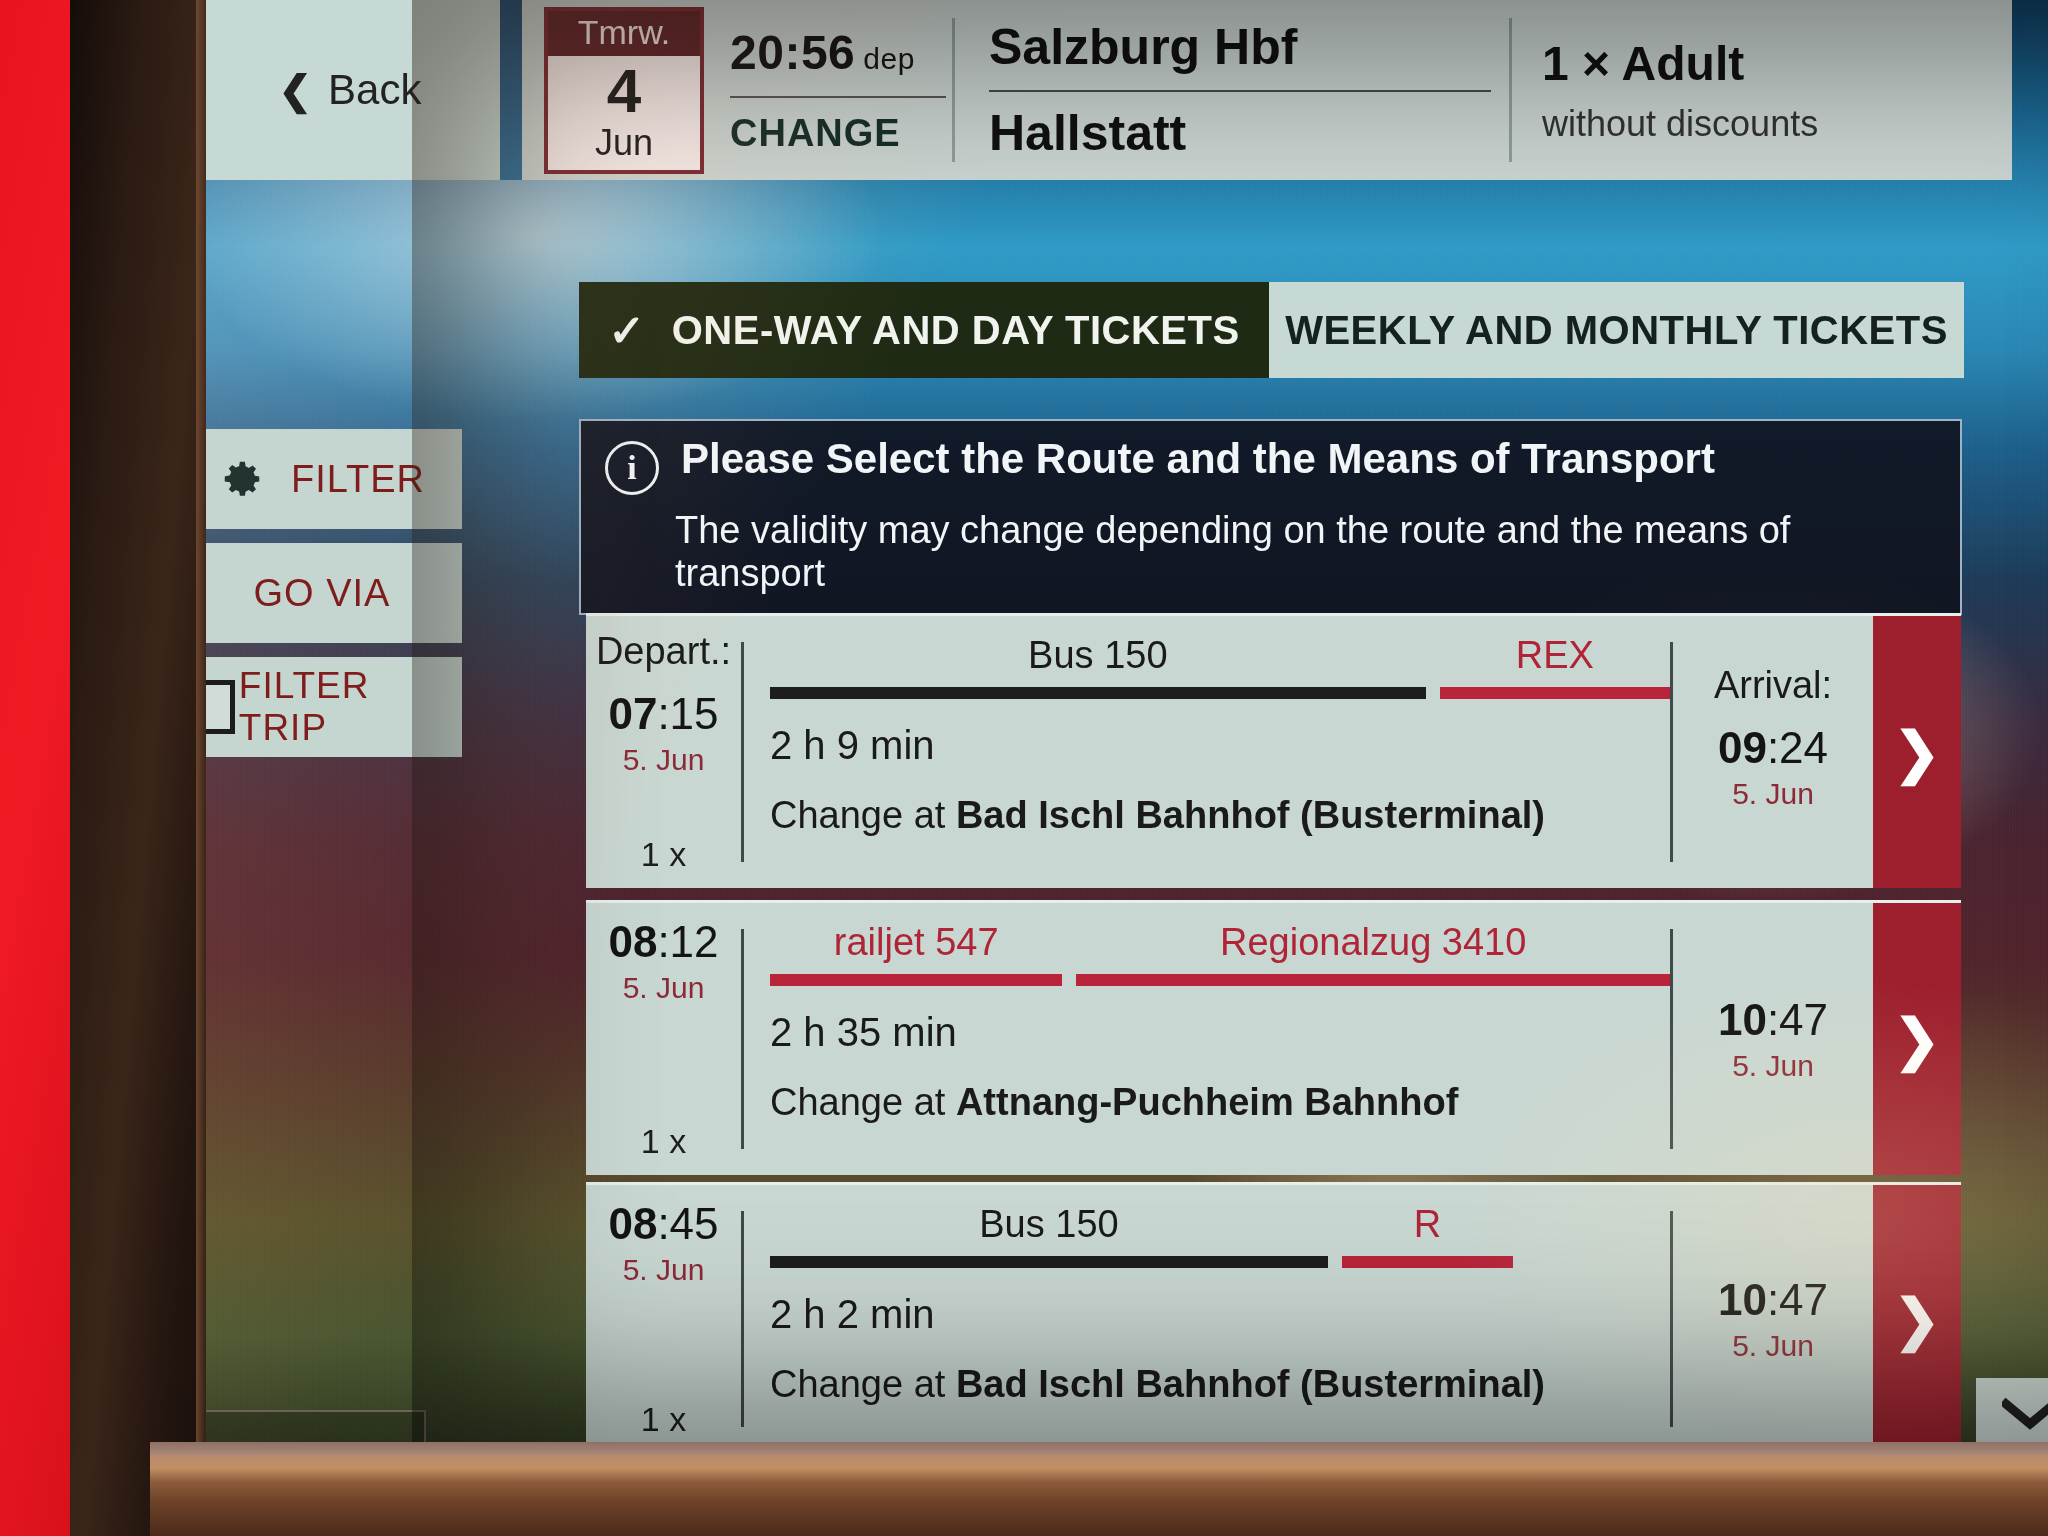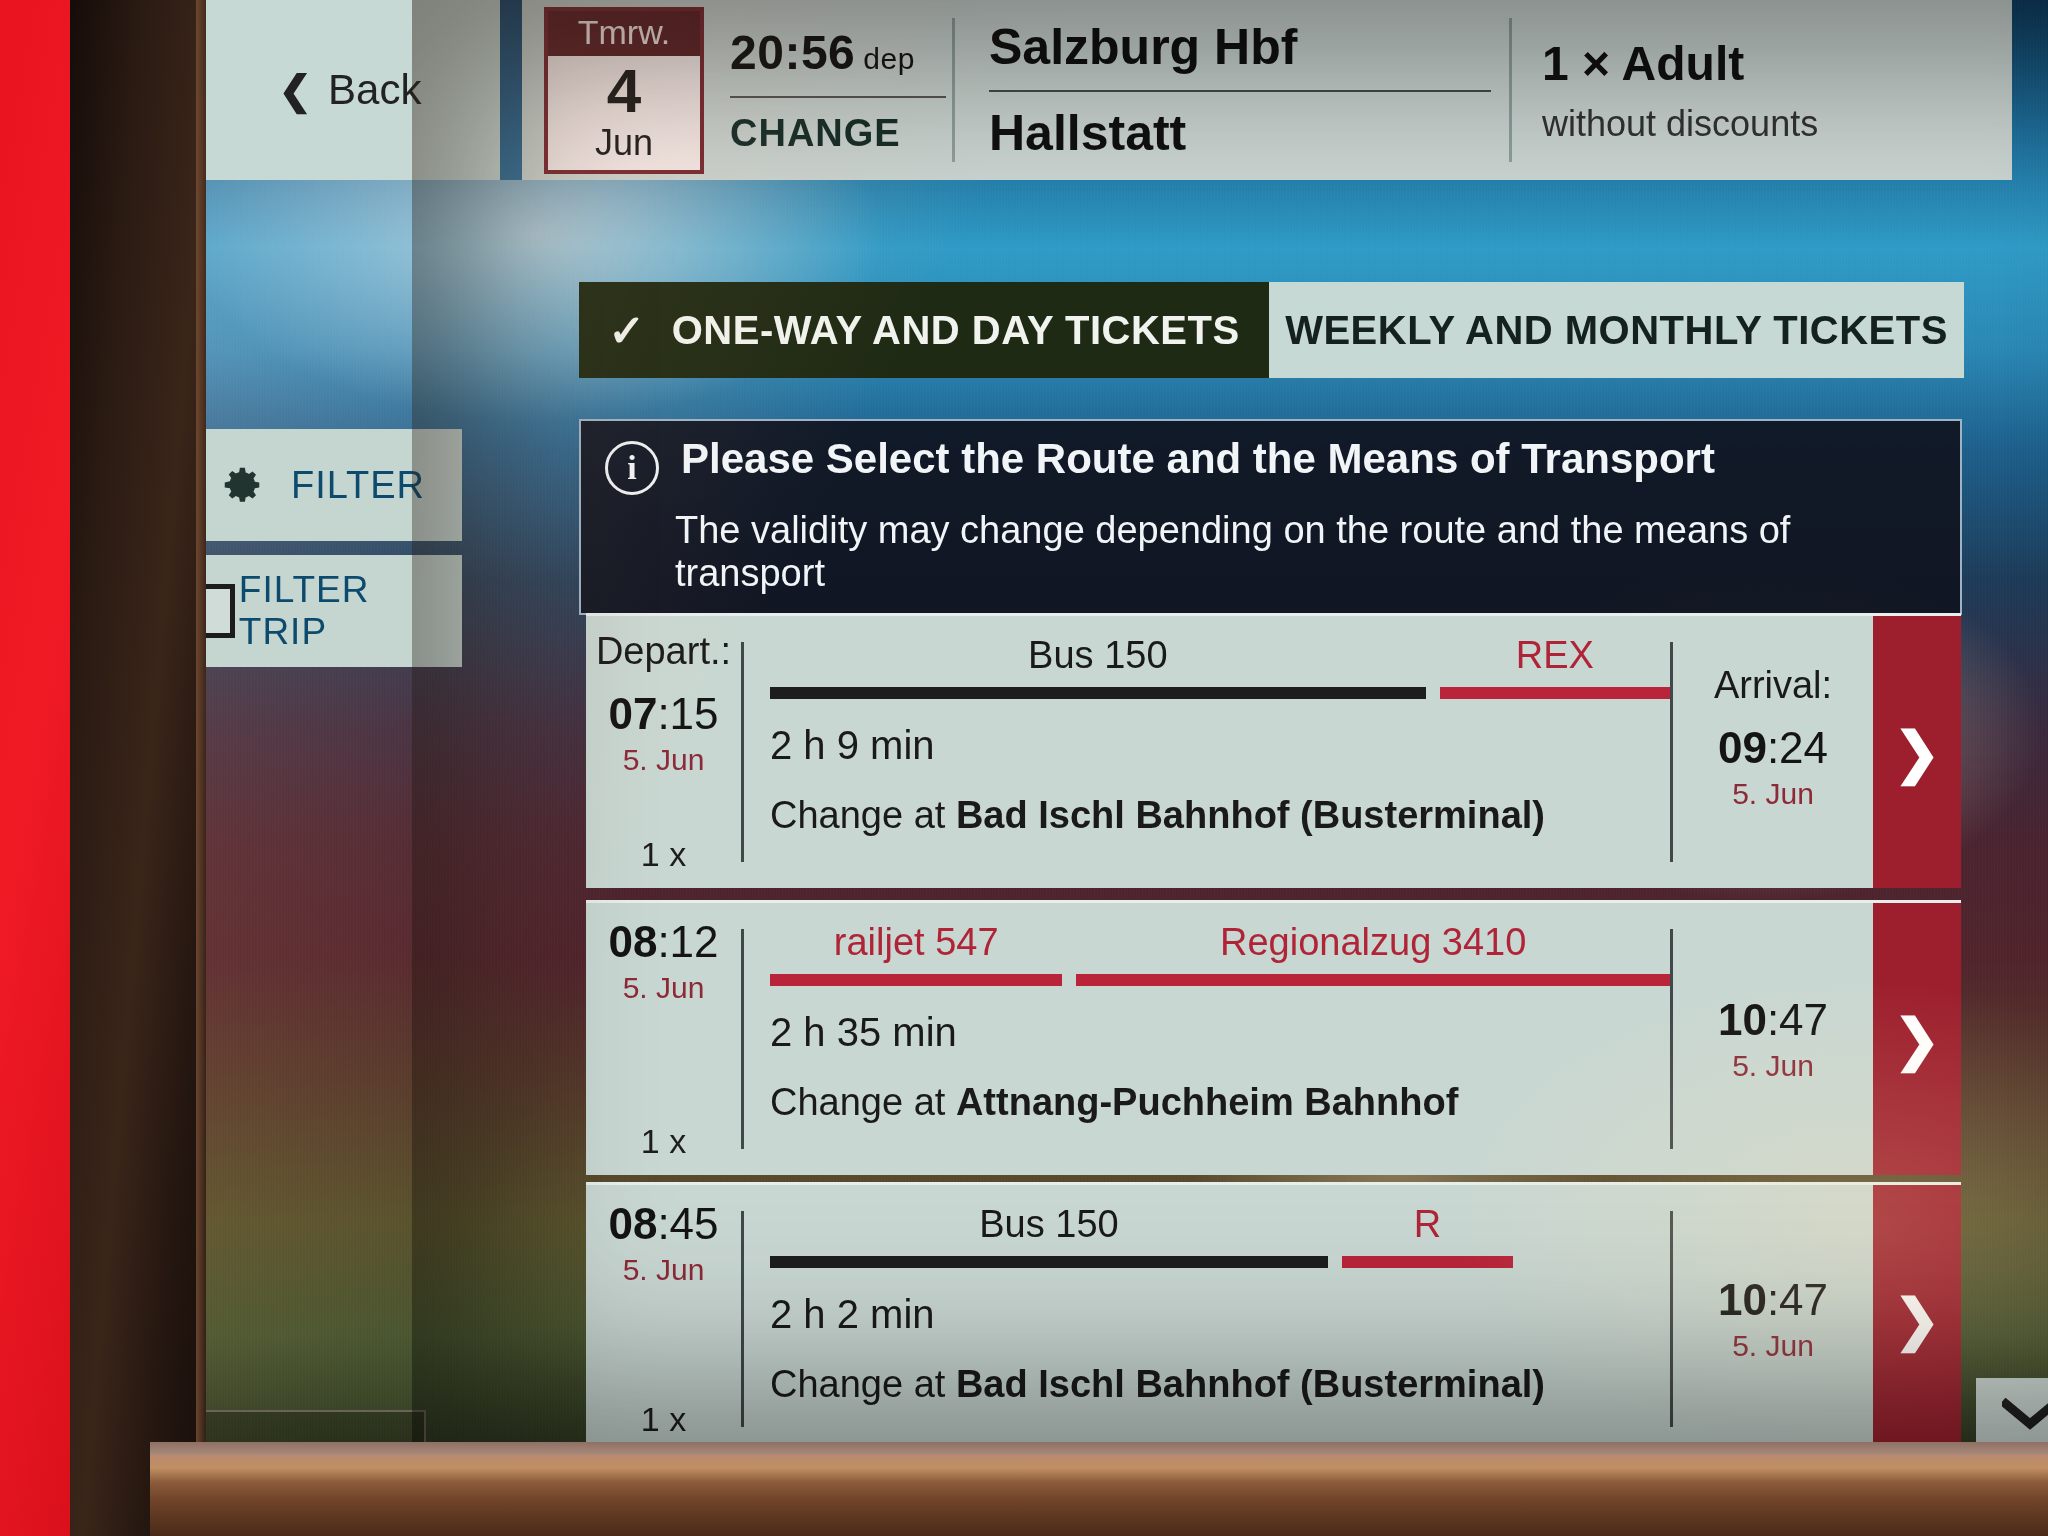--- a/index.html
+++ b/index.html
@@ -65,22 +65,22 @@
   .routecol{flex:1;display:flex;flex-direction:column;justify-content:center;padding-left:34px;}
   .stn{font-size:50px;font-weight:700;color:#111;}
   .stnrule{height:2px;background:#4a4a4a;margin:14px 18px 12px 0;}
 
   .paxcol{width:470px;display:flex;flex-direction:column;justify-content:center;padding-left:30px;}
   .pax1{font-size:48px;font-weight:700;color:#111;}
   .pax2{font-size:36px;color:#333;margin-top:12px;}
 
   
   .side{position:absolute;left:-24px;top:180px;width:280px;}
-  .side-btn{background:#c5d5d0;color:#0c4a6e;font-size:38px;letter-spacing:1px;
-    height:112px;display:flex;align-items:center;justify-content:center;gap:26px;margin-bottom:14px;}
+  .side-btn{background:#c5d5d0;color:#7f1d1d;font-size:38px;letter-spacing:1px;
+    height:100px;display:flex;align-items:center;justify-content:center;gap:26px;margin-bottom:14px;}
   .side-btn.filter{margin-top:249px;}
   .gear{width:46px;height:46px;flex:0 0 46px;}
   .cbox{width:44px;height:44px;border:5px solid #1c1c1c;background:#cfdcd7;}
   .side-btn.ret{gap:4px;font-size:37px;justify-content:center;}
 
   .restart{position:absolute;left:-6px;top:1230px;width:246px;height:170px;
     border:2px solid #6d6158;color:#e9eef0;display:flex;flex-direction:column;
     align-items:center;justify-content:center;gap:18px;background:rgba(10,7,6,.22);}
   .restart .x{font-size:62px;line-height:.7;font-weight:300;}
 
@@ -205,20 +205,23 @@
     <div class="side">
 
       <div class="side-btn filter lcd">
         <svg class="gear" viewBox="0 0 24 24">
           <path fill="#22342f" d="M12 8.5a3.5 3.5 0 100 7 3.5 3.5 0 000-7zm0 5.2a1.7 1.7 0 110-3.4 1.7 1.7 0 010 3.4z"></path>
           <path fill="#22342f" d="M21 13.3v-2.6l-2.3-.4a6.9 6.9 0 00-.7-1.7l1.3-1.9-1.8-1.8-1.9 1.3a6.9 6.9 0 00-1.7-.7L13.5 3h-2.6l-.4 2.3c-.6.16-1.16.4-1.7.7L6.9 4.7 5.1 6.5l1.3 1.9c-.3.54-.54 1.1-.7 1.7L3 10.7v2.6l2.7.4c.16.6.4 1.16.7 1.7l-1.3 1.9 1.8 1.8 1.9-1.3c.54.3 1.1.54 1.7.7l.4 2.3h2.6l.4-2.3c.6-.16 1.16-.4 1.7-.7l1.9 1.3 1.8-1.8-1.3-1.9c.3-.54.54-1.1.7-1.7l2.3-.4z"></path>
         </svg>
         <span>FILTER</span>
       </div>
 
+      <div class="side-btn lcd">
+        <span>GO VIA</span>
+      </div>
 
       <div class="side-btn ret lcd">
         <span class="cbox"></span>
         <span>FILTER TRIP</span>
       </div>
 
       <div class="restart">
         <span class="x">✕</span>
 
       </div>

